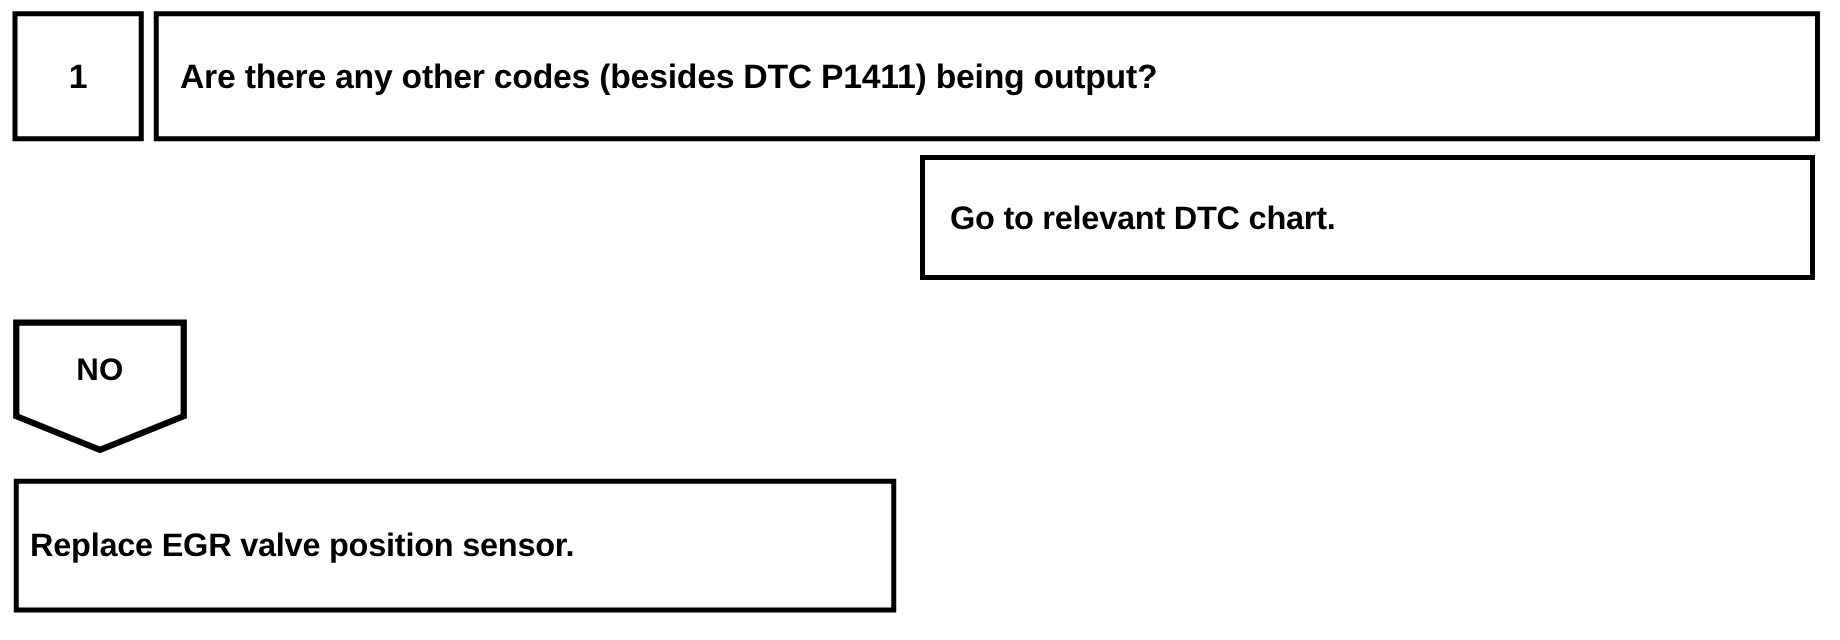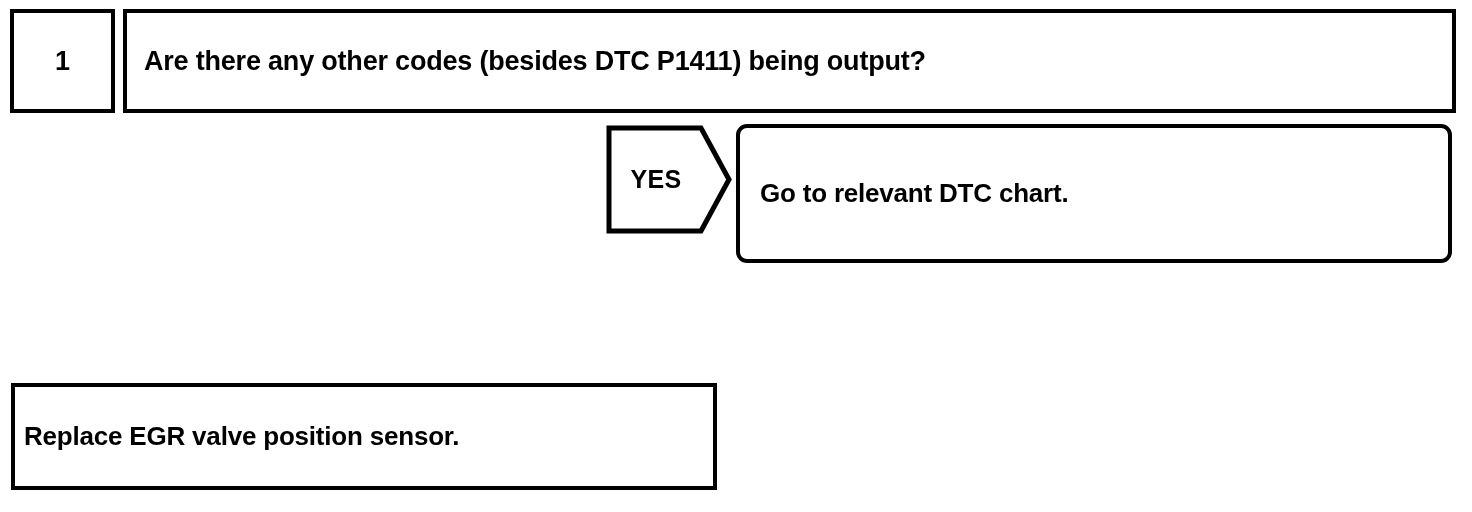--- a/index.html
+++ b/index.html
@@ -87,23 +87,22 @@
     font-stretch: condensed;
     color: #000000;
     letter-spacing: 0.3px;
   }
 
   
   #dtc-chart-box {
     left: 736px;
     top: 124px;
     width: 716px;
-    height: 139px;
+    height: 100px;
     padding-left: 20px;
-    border-radius: 11px;
   }
   #dtc-chart-box .txt {
     font-size: 26px;
   }
 
   
   #no-arrow {
     position: absolute;
     left: 10px;
     top: 255px;
@@ -149,29 +148,29 @@
 <div id="page">
 
   <div class="box" id="step-cell">
     <span class="txt">1</span>
   </div>
 
   <div class="box" id="question-box">
     <span class="txt">Are there any other codes (besides DTC P1411) being output?</span>
   </div>
 
-  <div id="yes-arrow">
-    <svg viewBox="0 0 126 109" xmlns="http://www.w3.org/2000/svg">
-      <polygon points="3,3 95,3 123,54.5 95,106 3,106" fill="#ffffff" stroke="#000000" stroke-width="5" stroke-linejoin="miter"></polygon>
-    </svg>
-    <span class="arrow-label">YES</span>
-  </div>
 
   <div class="box" id="dtc-chart-box">
     <span class="txt">Go to relevant DTC chart.</span>
   </div>
 
+  <div id="no-arrow">
+    <svg viewBox="0 0 140 108" xmlns="http://www.w3.org/2000/svg">
+      <polygon points="3,3 137,3 137,78 70,105 3,78" fill="#ffffff" stroke="#000000" stroke-width="5" stroke-linejoin="miter"></polygon>
+    </svg>
+    <span class="arrow-label">NO</span>
+  </div>
 
   <div class="box" id="action-box">
     <span class="txt">Replace EGR valve position sensor.</span>
   </div>
 
 </div>
 
 </body></html>

